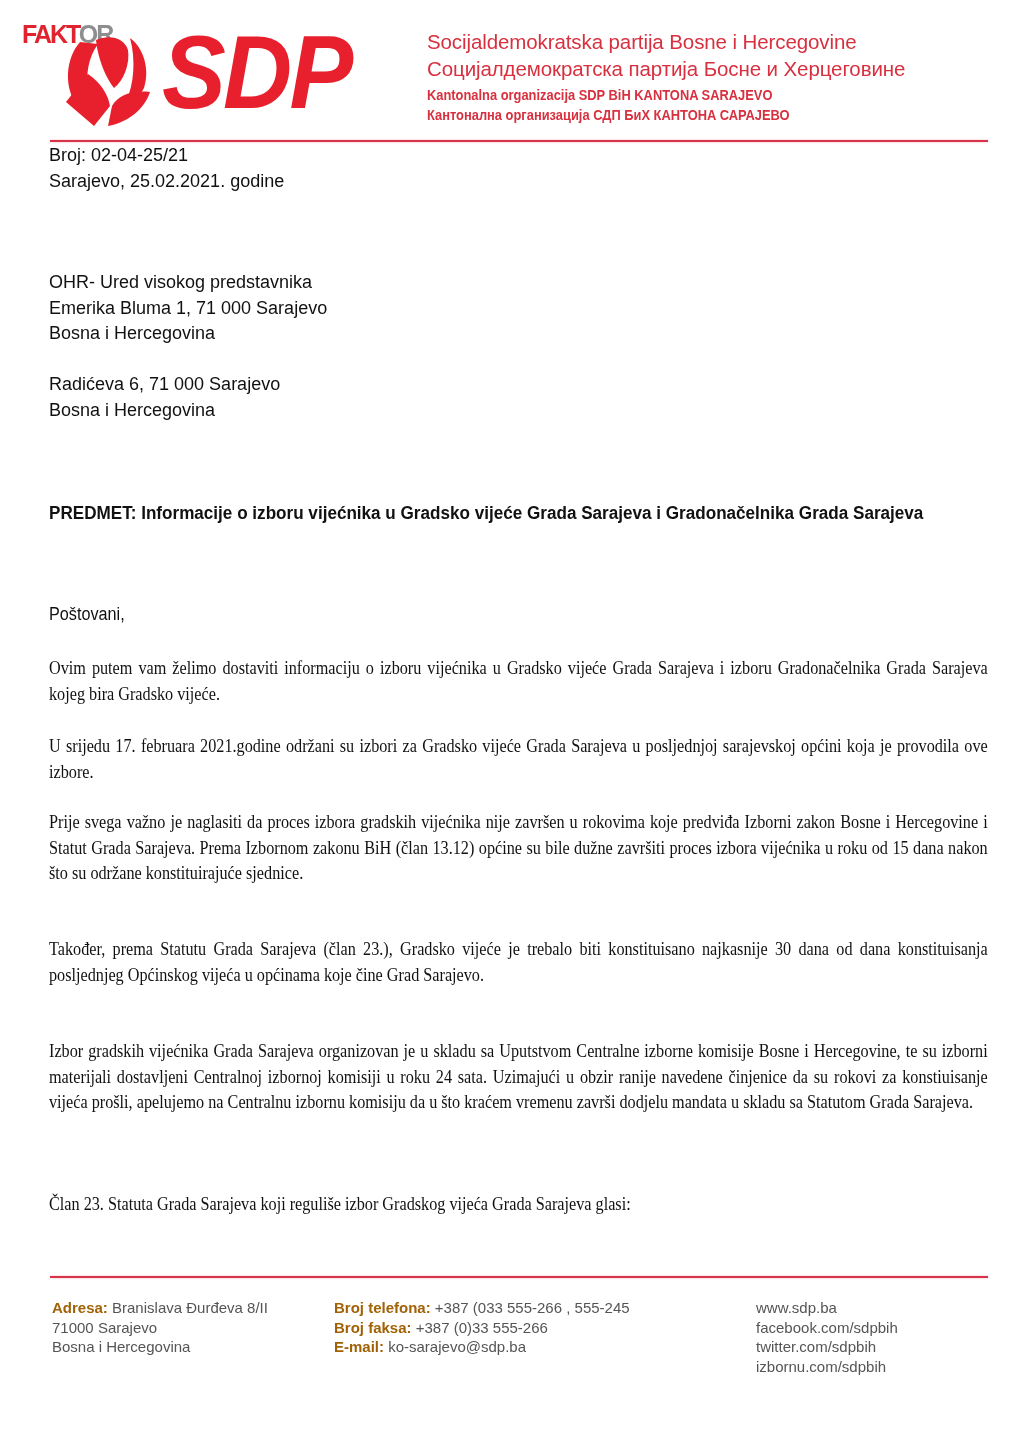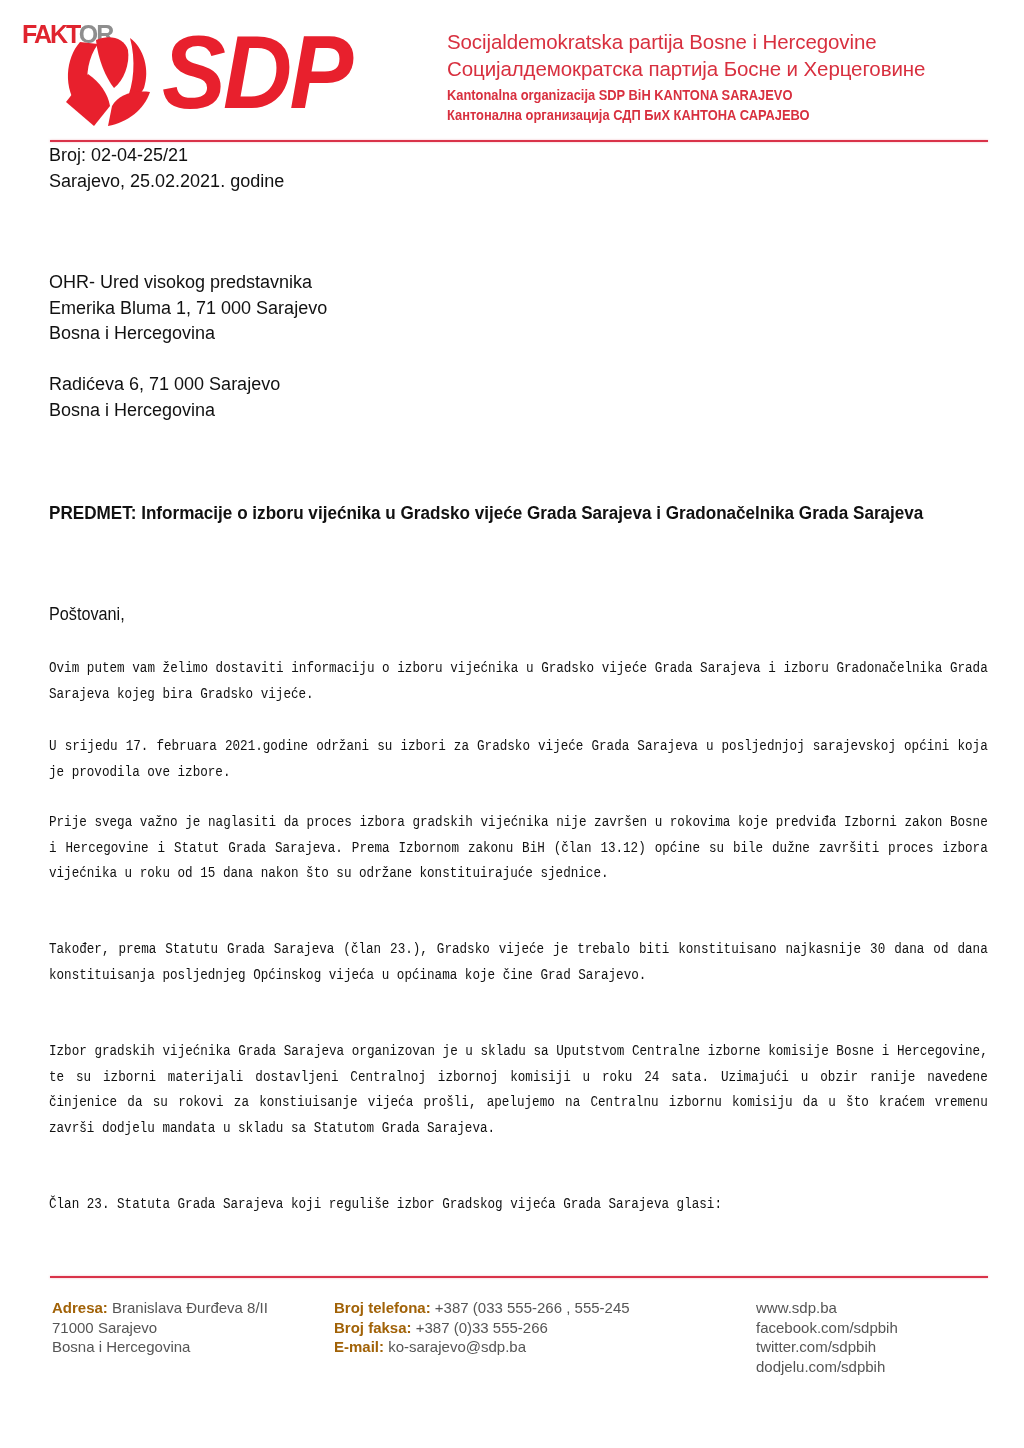--- a/index.html
+++ b/index.html
@@ -33,21 +33,21 @@
       position: absolute; left: 162px; top: 20px;
       font-family: "Liberation Sans", sans-serif;
       font-weight: bold; font-style: italic;
       font-size: 104px; line-height: 1;
       color: #e8202d;
       letter-spacing: -3px;
       transform: scaleX(0.92);
       transform-origin: left top;
     }
 
-    .party-names { position: absolute; left: 427px; top: 28px; color: #d8303f; margin-left: 20px; }
+    .party-names { position: absolute; left: 427px; top: 28px; color: #d8303f; }
     .party-names .line-lg {
       font-family: "Liberation Sans", sans-serif;
       font-size: 20.5px; line-height: 27px; white-space: nowrap;
       letter-spacing: -0.1px;
     }
     .party-names .line-sm {
       font-family: "Liberation Sans", sans-serif;
       font-weight: bold; font-size: 14px; line-height: 20px; white-space: nowrap;
       transform: scaleX(0.92); transform-origin: left center;
     }
@@ -81,22 +81,22 @@
     }
 
     .greeting {
       position: absolute; left: 49px; top: 602px;
       font-size: 18px; line-height: 25px;
       transform: scaleX(0.9); transform-origin: left top;
     }
 
     .para {
       position: absolute; left: 49px; width: 939px;
-      font-family: Liberation Mono, monospace;
-      font-size: 14px; line-height: 25.6px;
+      font-family: Liberation Serif, serif;
+      font-size: 18px; line-height: 25.6px;
       text-align: justify;
       color: #111111;
     }
     .para .inner {
       display: block;
       width: 1043px;
       transform: scaleX(0.9); transform-origin: left top;
       text-align: justify;
     }
     .p1 { top: 656px; }
@@ -201,16 +201,16 @@
   <div class="footer-col contact">
     <div><b>Broj telefona:</b> <span>+387 (033 555-266 , 555-245</span></div>
     <div><b>Broj faksa:</b> <span>+387 (0)33 555-266</span></div>
     <div><b>E-mail:</b> <span>ko-sarajevo@sdp.ba</span></div>
   </div>
 
   <div class="footer-col web">
     <div>www.sdp.ba</div>
     <div>facebook.com/sdpbih</div>
     <div>twitter.com/sdpbih</div>
-    <div>dodjelu.com/sdpbih</div>
+    <div>izbornu.com/sdpbih</div>
   </div>
 
 </div>
 
 </body></html>

